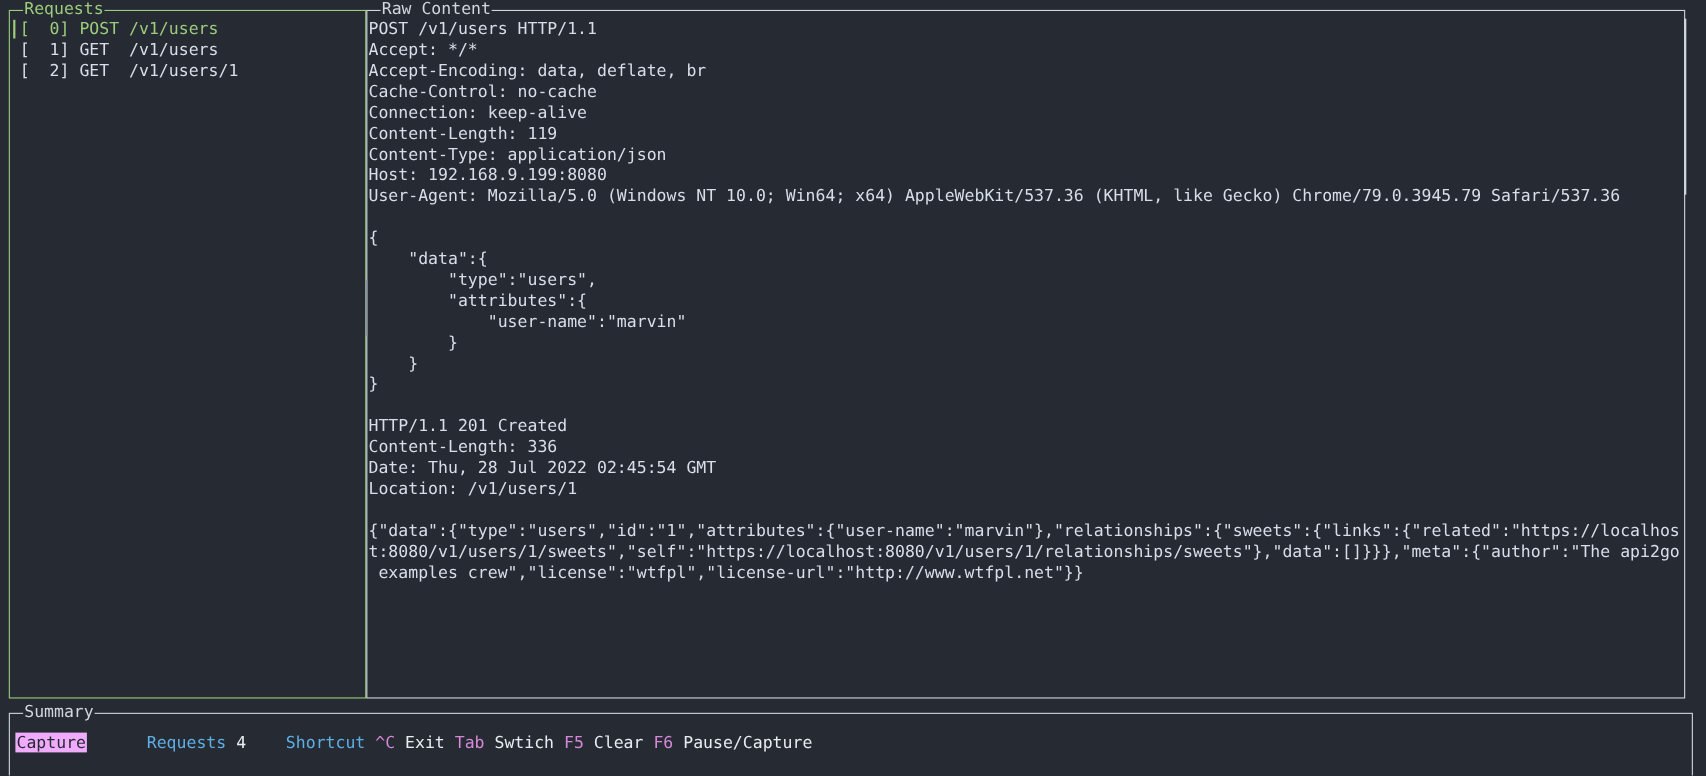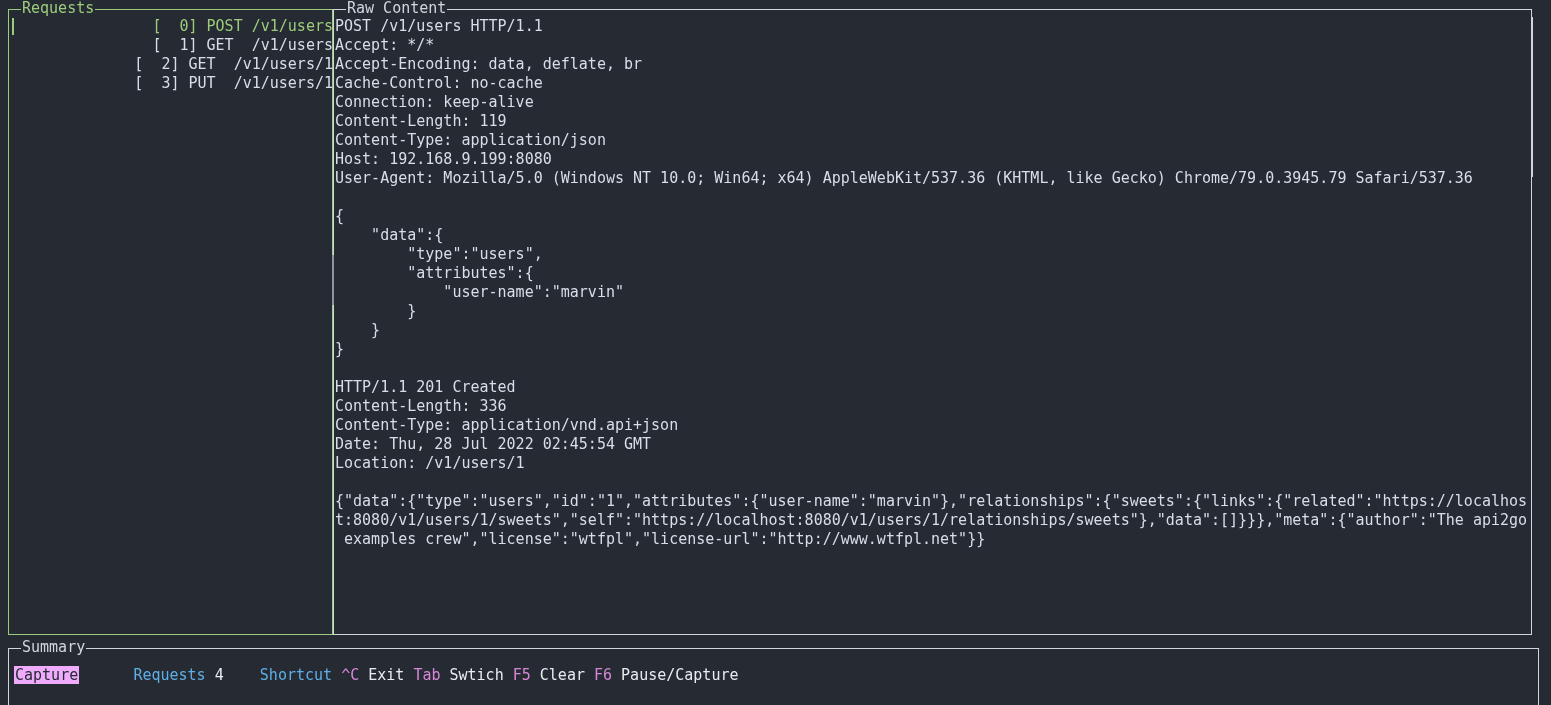--- a/index.html
+++ b/index.html
@@ -48,21 +48,20 @@
   
   #requests-panel { left: 8px; top: 9px; width: 325px; height: 626px; }
   #requests-panel > .body { padding-left: 4px; }
   .req-row {
     position: relative;
     height: 19px;
     line-height: 19px;
     white-space: pre;
     color: #d8dee9;
     padding-left: 6px;
-    text-align: right;
   }
   .req-row.selected { color: #9ccc7c; }
   .req-row.selected::before {
     content: "";
     position: absolute;
     left: 0px; top: 1px;
     width: 2px; height: 17px;
     background: #9ccc7c;
   }
 
@@ -114,21 +113,20 @@
 
 <div class="screen">
 
   <div class="panel focused" id="requests-panel">
     <div class="border"></div>
     <div class="title">Requests</div>
     <div class="body" id="requests-list">
         <div class="req-row selected">[  0] POST /v1/users</div>
         <div class="req-row">[  1] GET  /v1/users</div>
         <div class="req-row">[  2] GET  /v1/users/1</div>
-        <div class="req-row">[  3] PUT  /v1/users/1</div>
       </div>
   </div>
 
   <div class="panel" id="raw-panel">
     <div class="border"></div>
     <div class="title">Raw Content</div>
     <div class="vscroll-left"></div>
     <div class="vscroll-right"></div>
     <div class="body" id="raw-lines">
         <div class="raw-line">POST /v1/users HTTP/1.1</div>
@@ -145,21 +143,20 @@
         <div class="raw-line">    "data":{</div>
         <div class="raw-line">        "type":"users",</div>
         <div class="raw-line">        "attributes":{</div>
         <div class="raw-line">            "user-name":"marvin"</div>
         <div class="raw-line">        }</div>
         <div class="raw-line">    }</div>
         <div class="raw-line">}</div>
         <div class="raw-line blank"> </div>
         <div class="raw-line">HTTP/1.1 201 Created</div>
         <div class="raw-line">Content-Length: 336</div>
-        <div class="raw-line">Content-Type: application/vnd.api+json</div>
         <div class="raw-line">Date: Thu, 28 Jul 2022 02:45:54 GMT</div>
         <div class="raw-line">Location: /v1/users/1</div>
         <div class="raw-line blank"> </div>
         <div class="raw-line">{"data":{"type":"users","id":"1","attributes":{"user-name":"marvin"},"relationships":{"sweets":{"links":{"related":"https://localhos</div>
         <div class="raw-line">t:8080/v1/users/1/sweets","self":"https://localhost:8080/v1/users/1/relationships/sweets"},"data":[]}}},"meta":{"author":"The api2go</div>
         <div class="raw-line"> examples crew","license":"wtfpl","license-url":"http://www.wtfpl.net"}}</div>
       </div>
   </div>
 
   <div class="panel" id="summary-panel">

